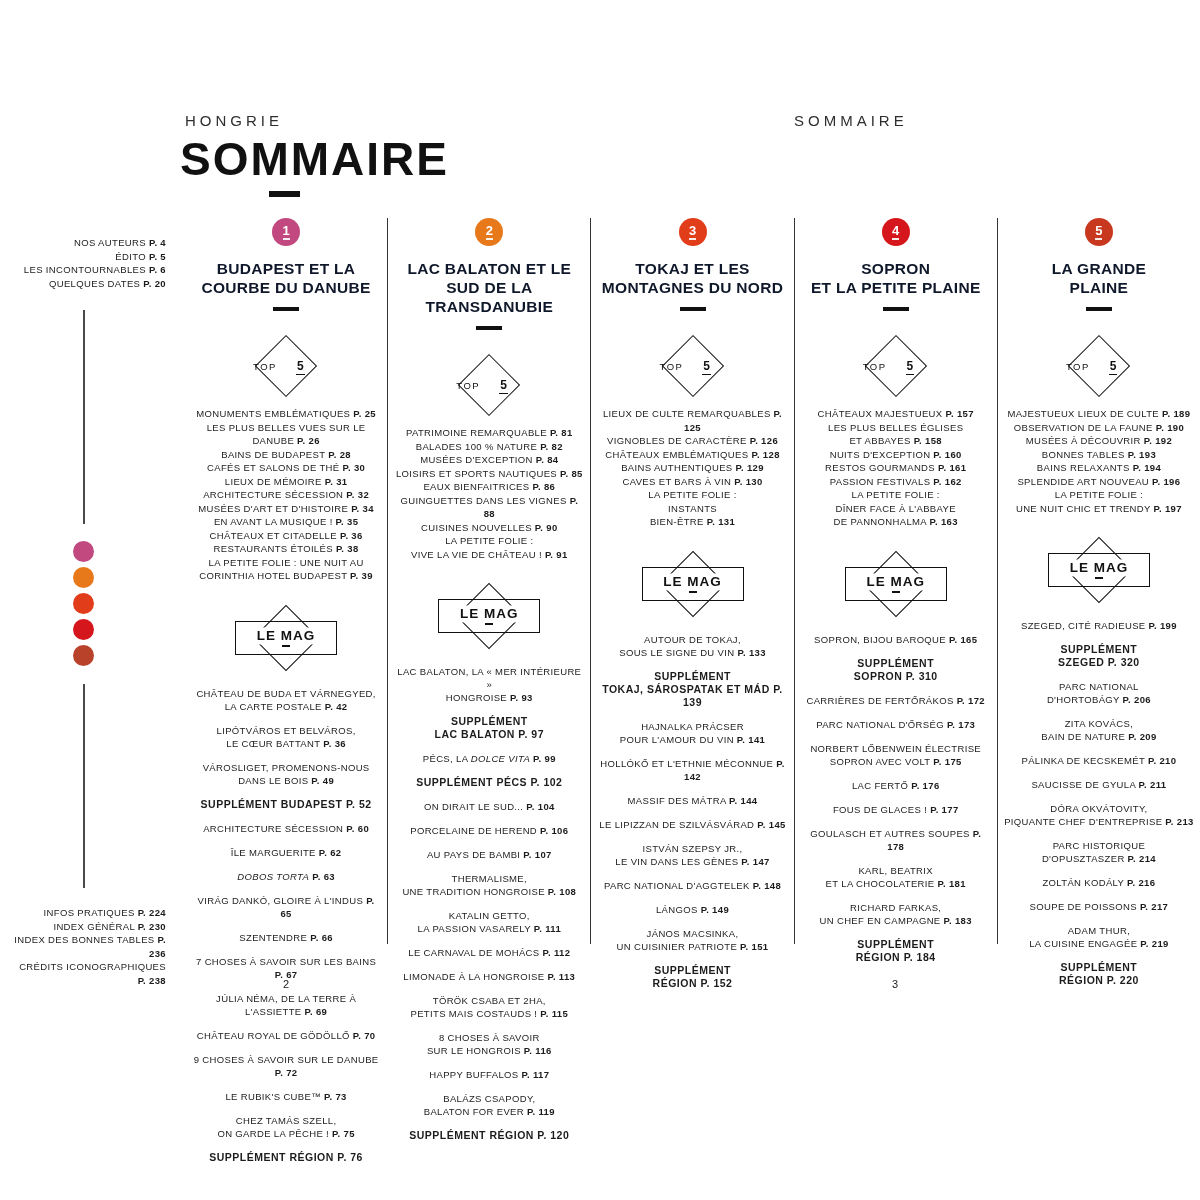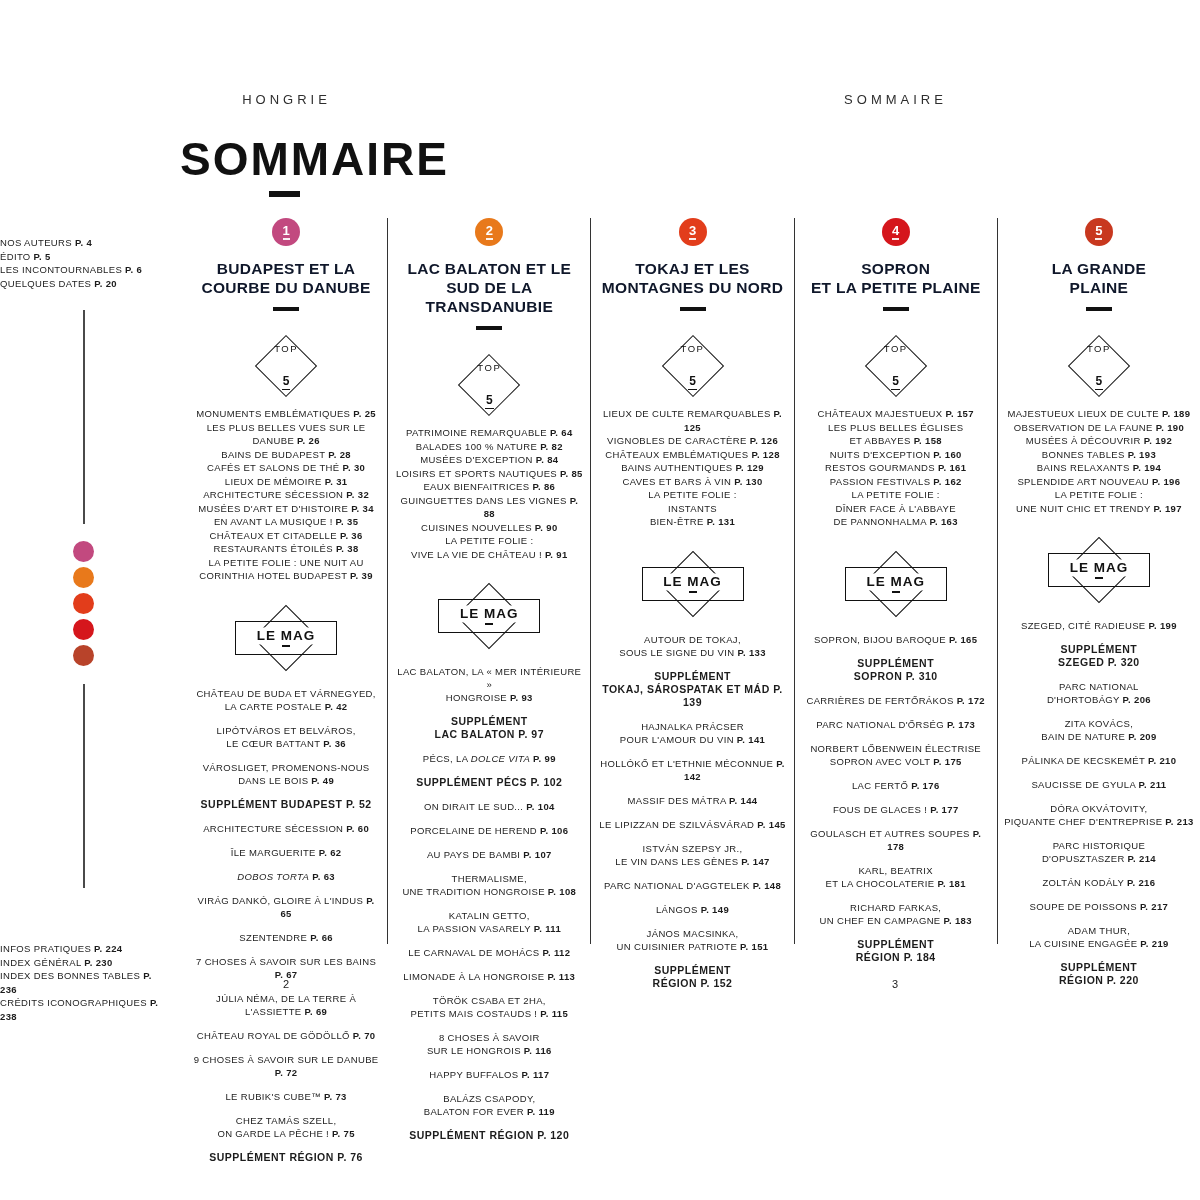--- a/index.html
+++ b/index.html
@@ -1,51 +1,51 @@
 <!DOCTYPE html>
 <html><head>
 <meta charset="utf-8">
 <style>
   * { margin:0; padding:0; box-sizing:border-box; }
   html,body { background:#fff; }
   body { font-family:"Liberation Sans","DejaVu Sans",sans-serif; color:#1c1c1c; }
   .page { position:relative; width:1200px; height:1200px; background:#fff; overflow:hidden; }
 
-  .running-head { position:absolute; top:92px; font-size:13px; letter-spacing:4px; color:#2e2e2e; text-align:center; width:203px; }
+  .running-head { position:absolute; top:112px; font-size:15px; letter-spacing:4px; color:#2e2e2e; text-align:left; width:203px; }
   .rh-left { left:185px; }
   .rh-right { left:794px; }
 
   .main-title { position:absolute; left:180px; top:132px; font-size:46px; font-weight:900; letter-spacing:2px; color:#111; }
   .title-dash { position:absolute; left:269px; top:191px; width:31px; height:6px; background:#111; }
 
   
   .rail { position:absolute; left:0; top:0; width:166px; height:1200px; }
-  .rail-links { position:absolute; width:100%; text-align:left; font-size:9.5px; line-height:13.5px; letter-spacing:.35px; }
+  .rail-links { position:absolute; width:100%; text-align:right; font-size:9.5px; line-height:13.5px; letter-spacing:.35px;padding-left:12px; }
   .rail-top { top:236px; }
-  .rail-bottom { top:942px; }
+  .rail-bottom { top:906px; }
   .rail-line { position:absolute; left:83px; width:2px; background:#4a4a4a; }
   .rl-1 { top:310px; height:214px; }
   .rl-2 { top:684px; height:204px; }
   .rail-dots { position:absolute; top:541px; left:0; width:100%; display:flex; flex-direction:column; align-items:center; gap:5px; }
   .dot { width:21px; height:21px; border-radius:50%; }
 
   
   .columns { position:absolute; left:185px; top:218px; width:1015px; height:726px; display:flex; }
   .col { flex:1 1 0; padding:0 6px; text-align:center; }
   .col + .col { border-left:1.5px solid #333; }
 
   .circle { width:28px; height:28px; border-radius:50%; margin:0 auto; display:flex; flex-direction:column; align-items:center; justify-content:center; color:#fff; font-weight:bold; font-size:13px; line-height:13px; }
   .circle::after { content:""; width:7px; height:2px; background:rgba(255,255,255,.9); margin-top:1px; }
 
   .col-title { font-size:15.5px; font-weight:800; line-height:19px; letter-spacing:.3px; color:#0f172a; margin-top:13px; }
   .col-dash { width:26px; height:4px; background:#111; margin:10px auto 0; }
 
   .top5-badge { position:relative; width:66px; height:62px; margin:24px auto 10px; }
   .t5-diamond { position:absolute; left:50%; top:50%; width:44px; height:44px; transform:translate(-50%,-50%) rotate(45deg); border:1.5px solid #111; }
-  .t5-text { position:absolute; inset:0; display:flex; flex-direction:column; align-items:center; justify-content:center; font-size:9.5px; letter-spacing:1.5px; color:#111;gap:19px; }
+  .t5-text { position:absolute; inset:0; display:flex; flex-direction:row; align-items:center; font-size:9.5px; letter-spacing:1.5px; color:#111;gap:19px; }
   .t5-five { font-size:12px; font-weight:bold; border-bottom:1.5px solid #111; padding:0 1px 1px; margin-top:1px; letter-spacing:0; }
 
   .t5 { font-size:9.5px; line-height:13.5px; letter-spacing:.35px; }
   .pg { font-weight:bold; }
 
   .lemag-badge { position:relative; width:130px; height:66px; margin:22px auto 16px; }
   .lm-rect { position:absolute; left:14px; right:14px; top:16px; bottom:16px; border:1.5px solid #111; }
   .lm-diamond { position:absolute; left:50%; top:50%; width:47px; height:47px; transform:translate(-50%,-50%) rotate(45deg); border:1.5px solid #111; }
   .lm-text { position:absolute; left:50%; top:50%; transform:translate(-50%,-62%); background:#fff; padding:1px 5px; font-weight:800; font-size:13.5px; letter-spacing:1px; color:#111; white-space:nowrap;text-align:center; }
   .lm-dash { position:absolute; left:50%; top:50%; transform:translateX(-50%); margin-top:7px; width:8px; height:2px; background:#111; }
@@ -152,21 +152,21 @@
         <h2 class="col-title">LAC BALATON ET LE<br>SUD DE LA TRANSDANUBIE</h2>
         <div class="col-dash"></div>
         <div class="top5-badge">
           <span class="t5-diamond"></span>
           <span class="t5-text">
             <span>TOP</span>
             <span class="t5-five">5</span>
           </span>
         </div>
         <div class="top5-list">
-          <div class="t5">PATRIMOINE REMARQUABLE <span class="pg">P. 64</span></div>
+          <div class="t5">PATRIMOINE REMARQUABLE <span class="pg">P. 81</span></div>
           <div class="t5">BALADES 100 % NATURE <span class="pg">P. 82</span></div>
           <div class="t5">MUSÉES D'EXCEPTION <span class="pg">P. 84</span></div>
           <div class="t5">LOISIRS ET SPORTS NAUTIQUES <span class="pg">P. 85</span></div>
           <div class="t5">EAUX BIENFAITRICES <span class="pg">P. 86</span></div>
           <div class="t5">GUINGUETTES DANS LES VIGNES <span class="pg">P. 88</span></div>
           <div class="t5">CUISINES NOUVELLES <span class="pg">P. 90</span></div>
           <div class="t5">LA PETITE FOLIE :<br>VIVE LA VIE DE CHÂTEAU ! <span class="pg">P. 91</span></div>
         </div>
         <div class="lemag-badge">
           <span class="lm-rect"></span>

